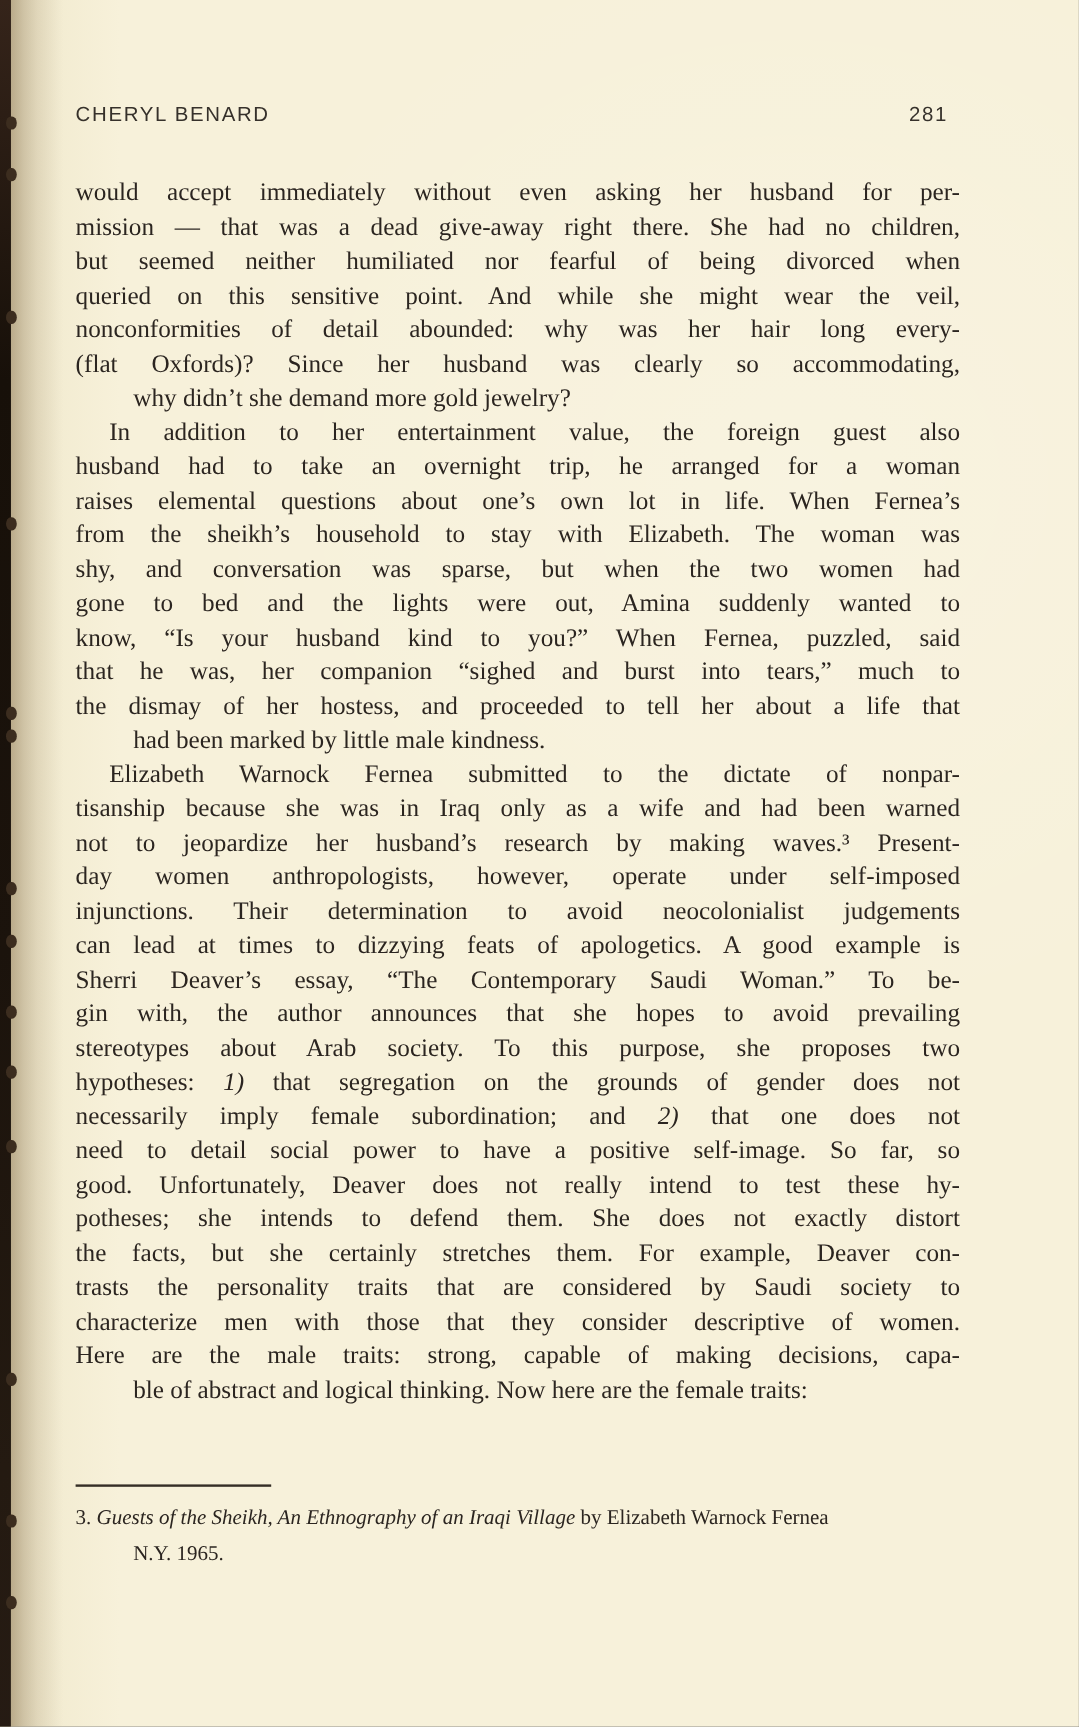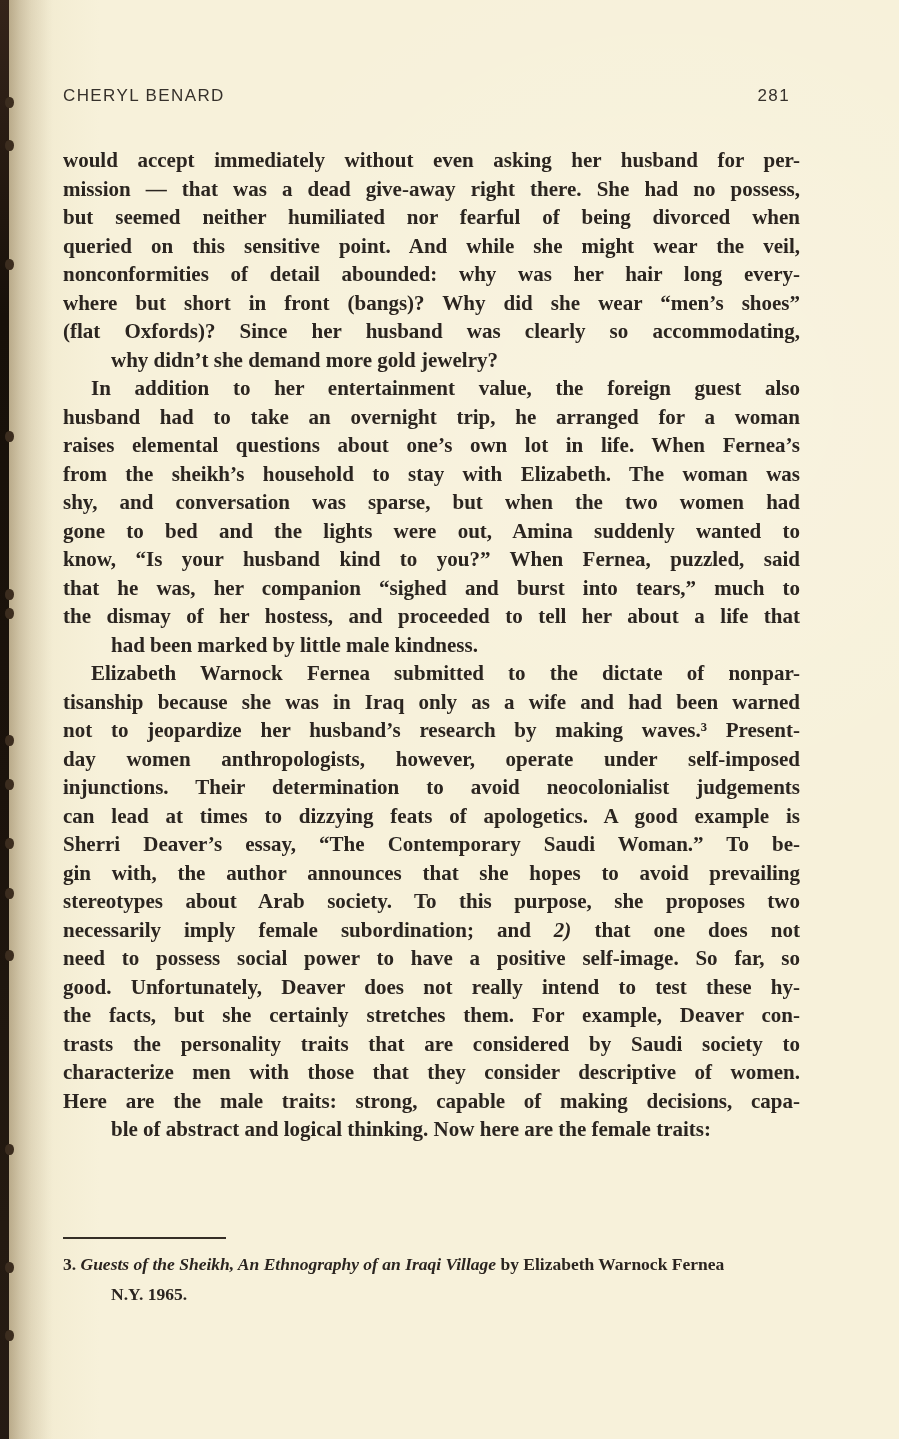--- a/index.html
+++ b/index.html
@@ -27,21 +27,21 @@
   .running-header {
     position:absolute; left:63px; top:86px; width:727px;
     display:flex; justify-content:space-between; align-items:baseline;
     font-family:"Liberation Sans", sans-serif; font-size:17px;
     letter-spacing:1.4px; color:var(--header-ink,#36312b);
   }
   .body-text {
     position:absolute; left:63px; top:146px; width:737px;
     font-size:21px; line-height:28.5px; color:var(--ink,#2b2520);
   }
-  .line { text-align:justify; text-align-last:justify;font-weight:bold; }
+  .line { text-align:justify; text-align-last:justify; }
   .line.last { text-align-last:left;margin-left:48px; }
   .line.indent { text-indent:28px; }
   .it { font-style:italic; }
   .footnote-divider {
     position:absolute; left:63px; top:1237px; width:163px; height:2px;
     background:#352e26;
   }
   .footnote {
     position:absolute; left:63px; top:1249px; width:760px;
     font-size:17.5px; line-height:30px; color:var(--ink,#2b2520);
@@ -72,25 +72,24 @@
   <div class="edge-mark" style="top:1330px"></div>
 
   <div class="running-header">
     <span>CHERYL BENARD</span>
     <span>281</span>
   </div>
 
   <div class="body-text">
       <div>
         <div class="line"><span>would accept immediately without even asking her husband for per-</span></div>
-        <div class="line"><span>mission — that was a dead give-away right there. She had no possess,</span></div>
+        <div class="line"><span>mission — that was a dead give-away right there. She had no children,</span></div>
         <div class="line"><span>but seemed neither humiliated nor fearful of being divorced when</span></div>
         <div class="line"><span>queried on this sensitive point. And while she might wear the veil,</span></div>
         <div class="line"><span>nonconformities of detail abounded: why was her hair long every-</span></div>
-        <div class="line"><span>where but short in front (bangs)? Why did she wear “men’s shoes”</span></div>
         <div class="line"><span>(flat Oxfords)? Since her husband was clearly so accommodating,</span></div>
         <div class="line last"><span>why didn’t she demand more gold jewelry?</span></div>
       </div>
       <div>
         <div class="line indent"><span>In addition to her entertainment value, the foreign guest also</span></div>
         <div class="line"><span>husband had to take an overnight trip, he arranged for a woman</span></div>
         <div class="line"><span>raises elemental questions about one’s own lot in life. When Fernea’s</span></div>
         <div class="line"><span>from the sheikh’s household to stay with Elizabeth. The woman was</span></div>
         <div class="line"><span>shy, and conversation was sparse, but when the two women had</span></div>
         <div class="line"><span>gone to bed and the lights were out, Amina suddenly wanted to</span></div>
@@ -102,23 +101,25 @@
       <div>
         <div class="line indent"><span>Elizabeth Warnock Fernea submitted to the dictate of nonpar-</span></div>
         <div class="line"><span>tisanship because she was in Iraq only as a wife and had been warned</span></div>
         <div class="line"><span>not to jeopardize her husband’s research by making waves.³ Present-</span></div>
         <div class="line"><span>day women anthropologists, however, operate under self-imposed</span></div>
         <div class="line"><span>injunctions. Their determination to avoid neocolonialist judgements</span></div>
         <div class="line"><span>can lead at times to dizzying feats of apologetics. A good example is</span></div>
         <div class="line"><span>Sherri Deaver’s essay, “The Contemporary Saudi Woman.” To be-</span></div>
         <div class="line"><span>gin with, the author announces that she hopes to avoid prevailing</span></div>
         <div class="line"><span>stereotypes about Arab society. To this purpose, she proposes two</span></div>
+        <div class="line"><span>hypotheses: </span><span class="it">1)</span><span> that segregation on the grounds of gender does not</span></div>
         <div class="line"><span>necessarily imply female subordination; and </span><span class="it">2)</span><span> that one does not</span></div>
-        <div class="line"><span>need to possess social power to have a positive self-image. So far, so</span></div>
+        <div class="line"><span>need to detail social power to have a positive self-image. So far, so</span></div>
         <div class="line"><span>good. Unfortunately, Deaver does not really intend to test these hy-</span></div>
+        <div class="line"><span>potheses; she intends to defend them. She does not exactly distort</span></div>
         <div class="line"><span>the facts, but she certainly stretches them. For example, Deaver con-</span></div>
         <div class="line"><span>trasts the personality traits that are considered by Saudi society to</span></div>
         <div class="line"><span>characterize men with those that they consider descriptive of women.</span></div>
         <div class="line"><span>Here are the male traits: strong, capable of making decisions, capa-</span></div>
         <div class="line last"><span>ble of abstract and logical thinking. Now here are the female traits:</span></div>
       </div>
     </div>
 
   <div class="footnote-divider"></div>
   <div class="footnote">

